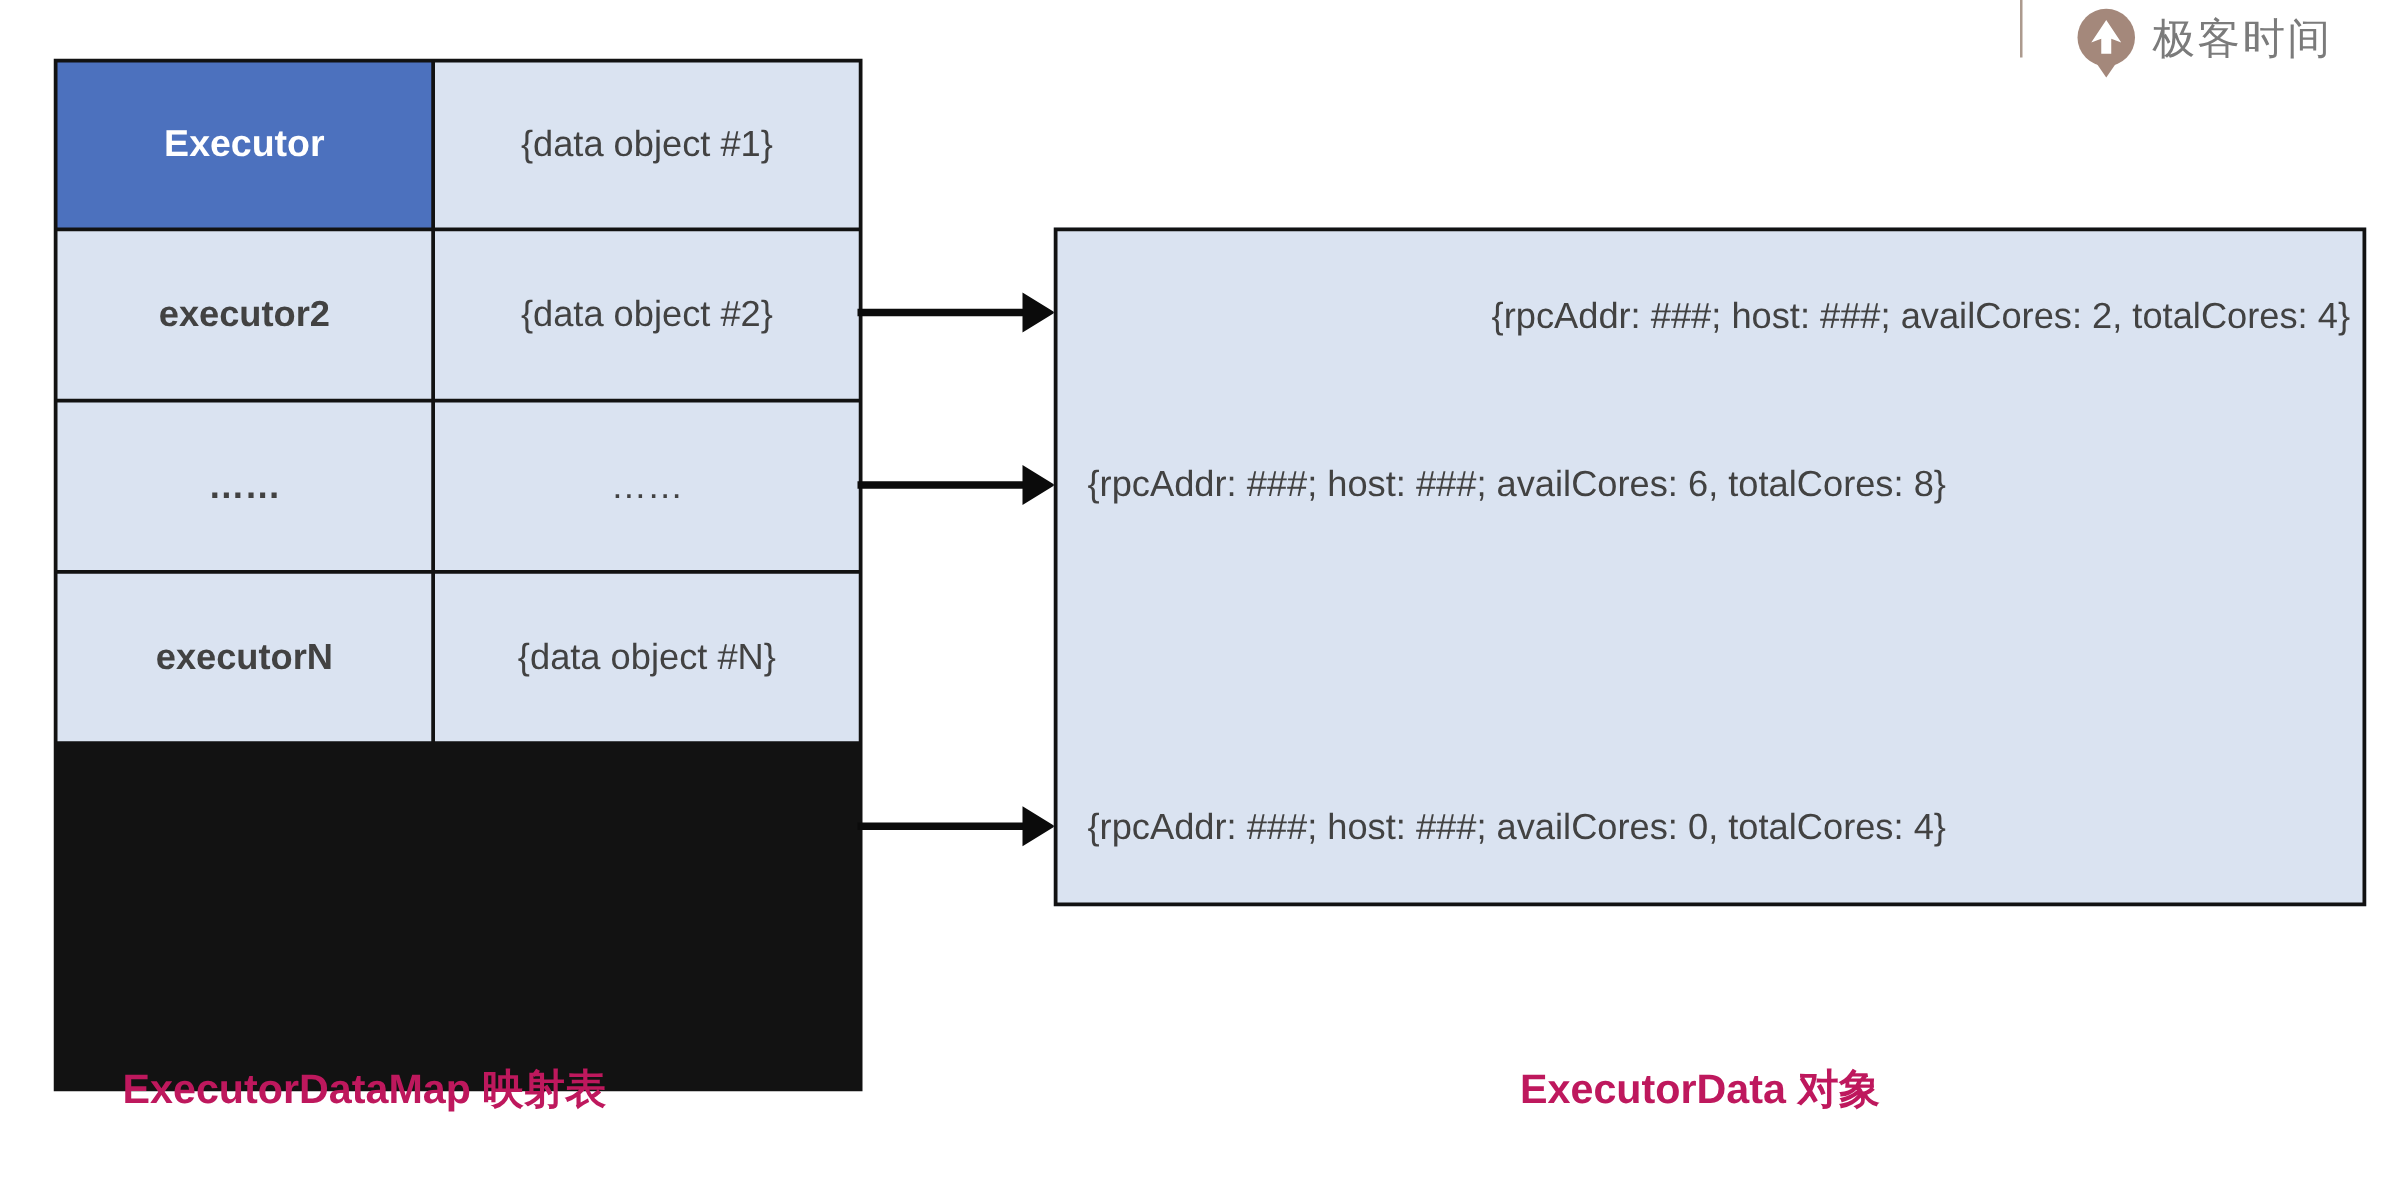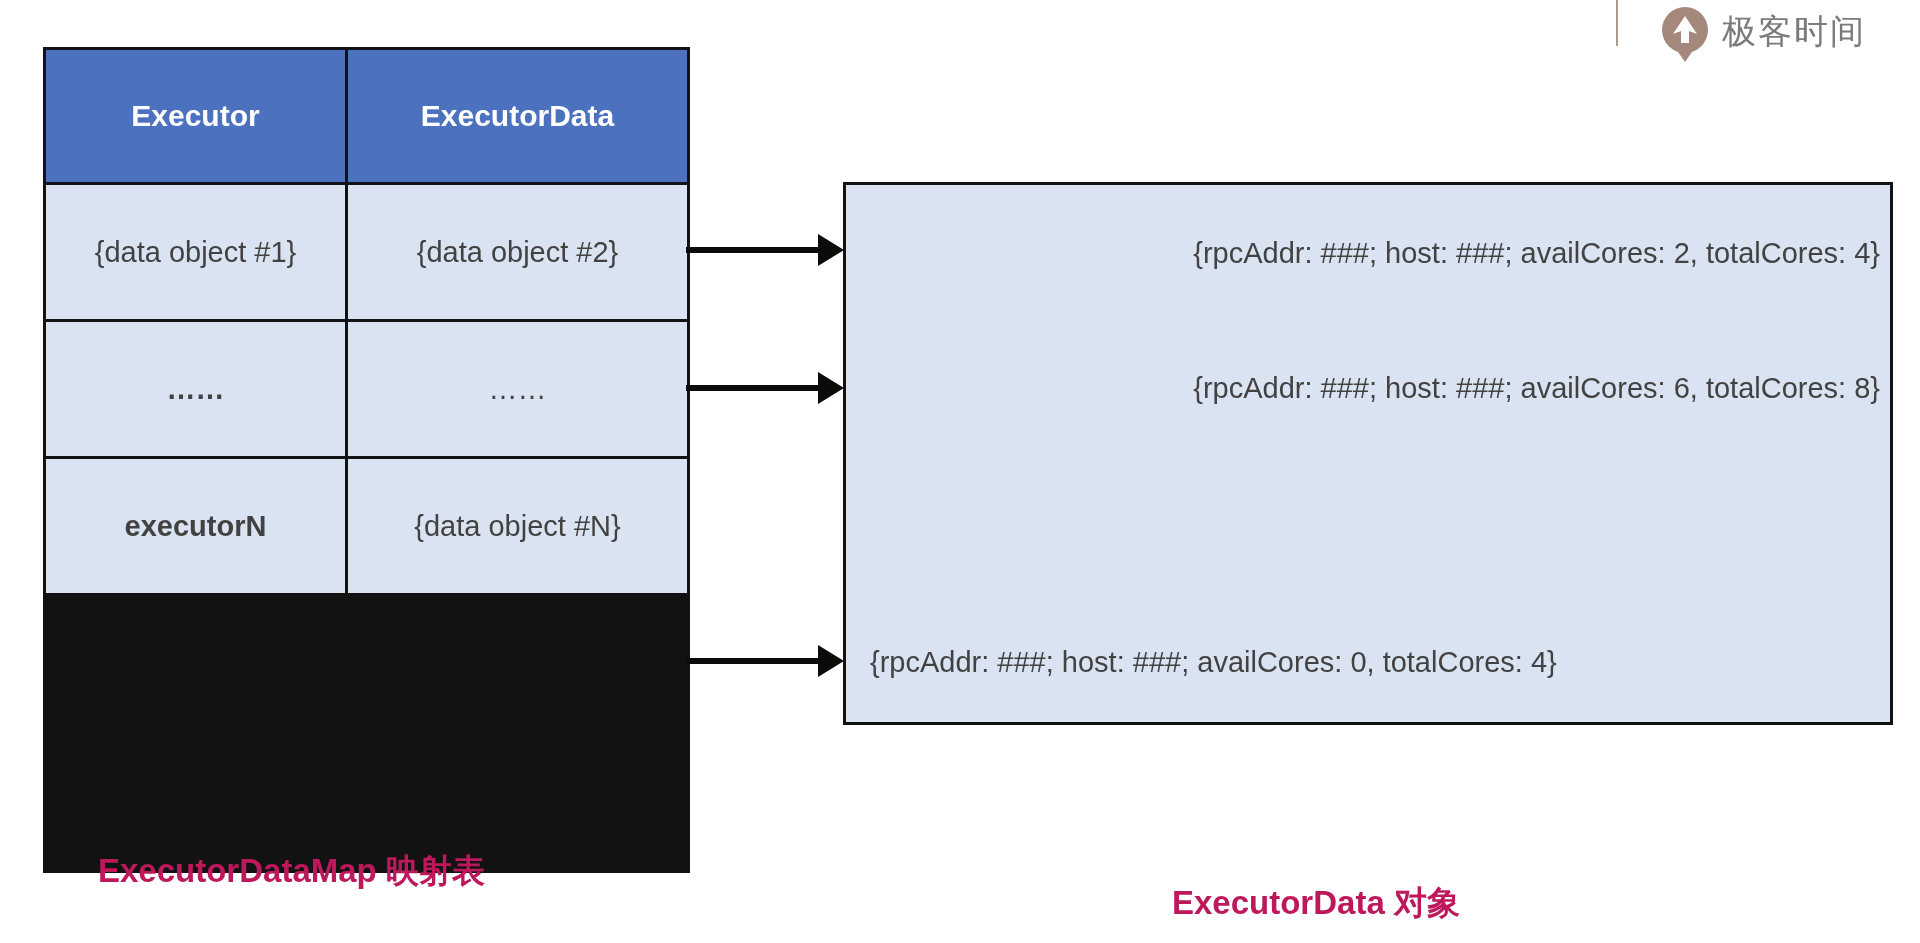--- a/index.html
+++ b/index.html
@@ -25,44 +25,44 @@
   .arrow .head { position:absolute; right:0; top:0; width:0; height:0;
                  border-left:26px solid #0b0b0b;
                  border-top:16px solid transparent; border-bottom:16px solid transparent; }
   .arrow1 { top:234px; } .arrow2 { top:372px; } .arrow3 { top:645px; }
 
   
   .obj-box { position:absolute; left:843px; top:182px; width:1050px; height:543px;
              background:#DAE3F1; border:3px solid #121212; }
   .obj-entry { position:absolute; left:24px; right:10px; height:40px; line-height:40px;
                font-size:29px; color:#424242; white-space:nowrap; }
-  .entry0 { top:48px;text-align:right; } .entry1 { top:183px;text-align:right; } .entry2 { top:457px; }
+  .entry0 { top:48px;text-align:right; } .entry1 { top:183px; } .entry2 { top:457px; }
 
   
   .caption { position:absolute; font-size:33px; font-weight:bold; color:#be185d; white-space:nowrap; }
   .caption-map { left:98px; top:849px; }
-  .caption-obj { left:1172px; top:849px;margin-top:32px; }
+  .caption-obj { left:1216px; top:849px; }
 
   
   .logo-divider { position:absolute; left:1616px; top:0; width:2px; height:46px; background:#AC9A8E; }
   .brand { position:absolute; left:1660px; top:5px; display:flex; }
   .brand-name { font-size:34px; color:#7B7B7B; font-weight:500; letter-spacing:2px;
                 margin-left:12px; line-height:52px; }
 </style>
 </head>
 <body>
 
 <div class="canvas">
 
   <div class="map-table">
     <div class="cell hdr">Executor</div>
-    <div class="cell hdr">ExecutorData</div>
 
     <div class="cell body val">{data object #1}</div>
 
+    <div class="cell body key">executor2</div>
     <div class="cell body val">{data object #2}</div>
 
     <div class="cell body key">……</div>
     <div class="cell body val">……</div>
 
     <div class="cell body key">executorN</div>
     <div class="cell body val">{data object #N}</div>
   </div>
 
   <div class="arrow arrow1">

